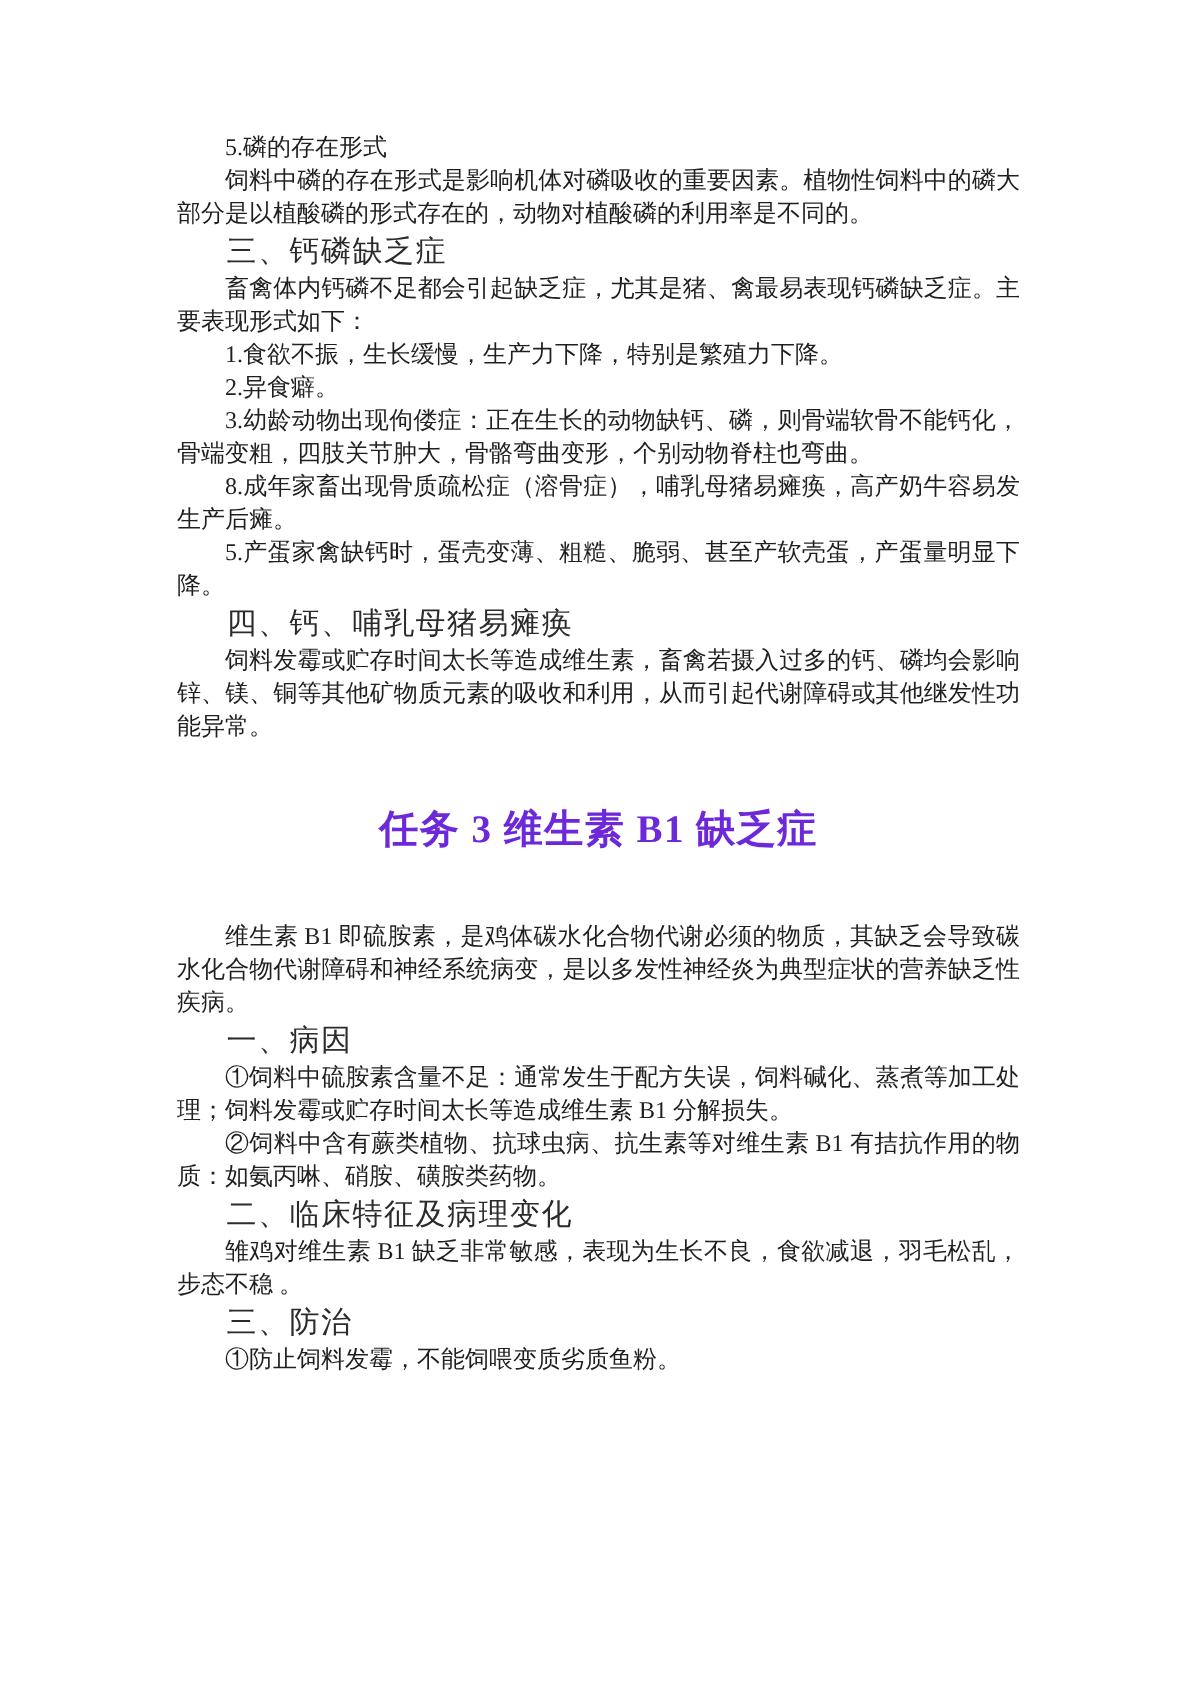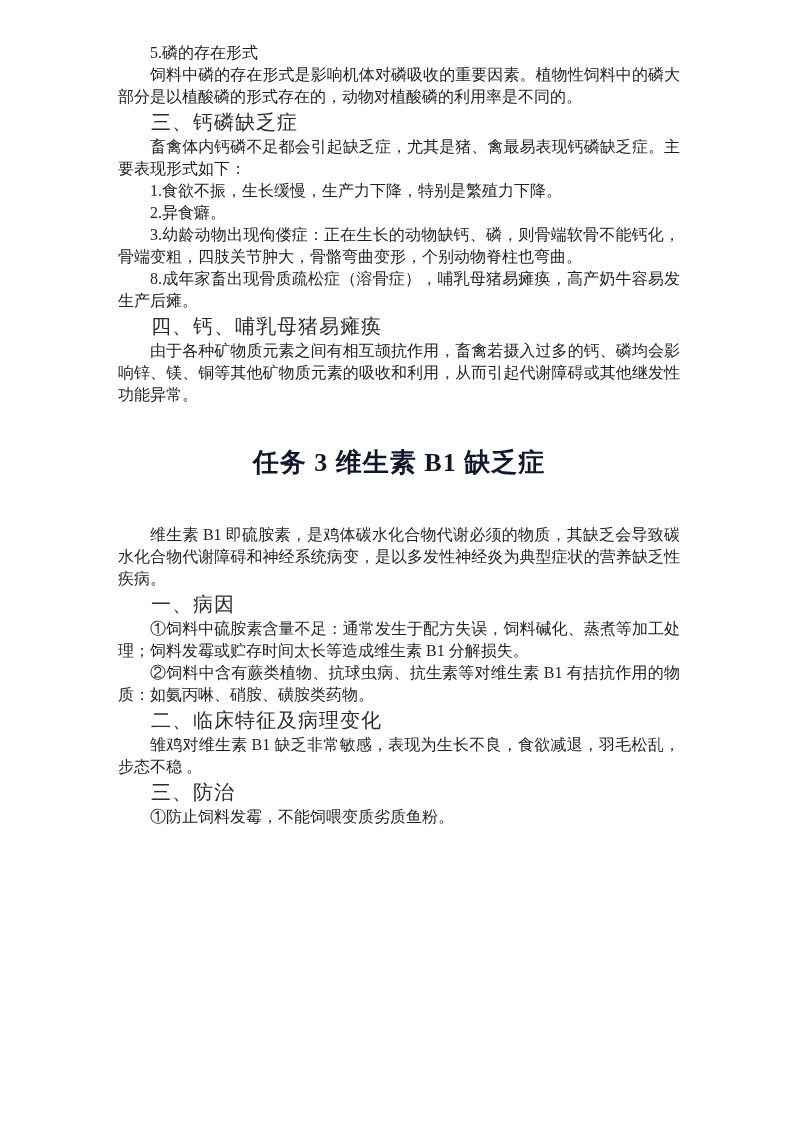--- a/index.html
+++ b/index.html
@@ -3,21 +3,21 @@
 <meta charset="utf-8">
 <style>
   html,body { margin:0; padding:0; background:#ffffff; }
   .page {
     position: relative;
     width: 793px;
     height: 1122px;
     margin: 0 auto;
     background: #ffffff;
     box-sizing: border-box;
-    padding: 42px 113px 0 118px;
+    padding: 88px 113px 0 118px;
     overflow: hidden;
     font-family: "Liberation Serif", "DejaVu Serif", serif;
     color: #1f1f1f;
   }
   .para {
     font-size: 16px;
     line-height: 22px;
     text-align: justify;
     text-indent: 2em;
     margin: 0;
@@ -34,21 +34,21 @@
     letter-spacing: 1px;
   }
   .h1 {
     font-size: 26px;
     font-weight: bold;
     text-align: center;
     text-indent: 0;
     line-height: 34px;
     margin: 40px 0 44px 0;
     letter-spacing: 1px;
-    color: #0f172a;
+    color: #6d28d9;
   }
   .pageno {
     position: absolute;
     top: 1034px;
     left: 0;
     width: 100%;
     text-align: right;
     font-size: 15px;
     color: #222222;
     font-family: "Liberation Serif", "DejaVu Serif", serif;
@@ -63,24 +63,25 @@
   <p class="para">5.磷的存在形式</p>
   <p class="para">饲料中磷的存在形式是影响机体对磷吸收的重要因素。植物性饲料中的磷大部分是以植酸磷的形式存在的，动物对植酸磷的利用率是不同的。</p>
 
   <h3 class="h2">三、钙磷缺乏症</h3>
 
   <p class="para">畜禽体内钙磷不足都会引起缺乏症，尤其是猪、禽最易表现钙磷缺乏症。主要表现形式如下：</p>
   <p class="para">1.食欲不振，生长缓慢，生产力下降，特别是繁殖力下降。</p>
   <p class="para">2.异食癖。</p>
   <p class="para">3.幼龄动物出现佝偻症：正在生长的动物缺钙、磷，则骨端软骨不能钙化，骨端变粗，四肢关节肿大，骨骼弯曲变形，个别动物脊柱也弯曲。</p>
   <p class="para">8.成年家畜出现骨质疏松症（溶骨症），哺乳母猪易瘫痪，高产奶牛容易发生产后瘫。</p>
+  <p class="para">5.产蛋家禽缺钙时，蛋壳变薄、粗糙、脆弱、甚至产软壳蛋，产蛋量明显下降。</p>
 
   <h3 class="h2">四、钙、哺乳母猪易瘫痪</h3>
 
-  <p class="para">由于各种矿物质元素之间有相互颉抗作用，畜禽若摄入过多的钙、磷均会影响锌、镁、铜等其他矿物质元素的吸收和利用，从而引起代谢障碍或其他继发性功能异常。</p>
+  <p class="para">饲料发霉或贮存时间太长等造成维生素，畜禽若摄入过多的钙、磷均会影响锌、镁、铜等其他矿物质元素的吸收和利用，从而引起代谢障碍或其他继发性功能异常。</p>
 
   <h1 class="h1">任务 3 维生素 B1 缺乏症</h1>
 
   <p class="para">维生素 B1 即硫胺素，是鸡体碳水化合物代谢必须的物质，其缺乏会导致碳水化合物代谢障碍和神经系统病变，是以多发性神经炎为典型症状的营养缺乏性疾病。</p>
 
   <h3 class="h2">一、病因</h3>
 
   <p class="para">①饲料中硫胺素含量不足：通常发生于配方失误，饲料碱化、蒸煮等加工处理；饲料发霉或贮存时间太长等造成维生素 B1 分解损失。</p>
   <p class="para">②饲料中含有蕨类植物、抗球虫病、抗生素等对维生素 B1 有拮抗作用的物质：如氨丙啉、硝胺、磺胺类药物。</p>
 

